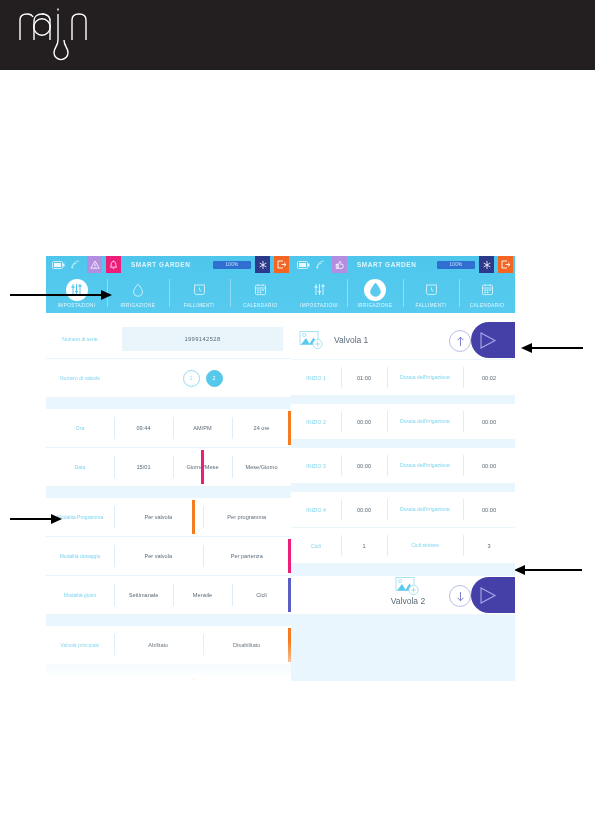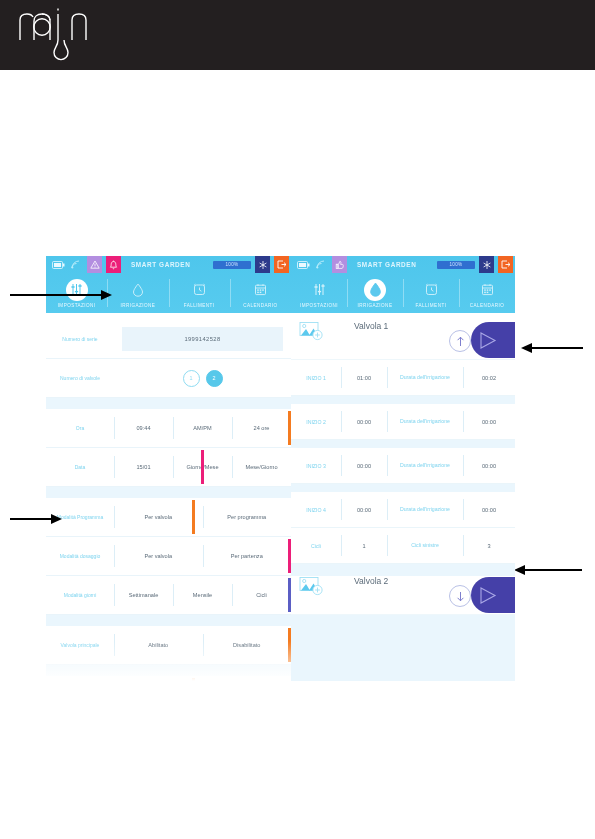--- a/index.html
+++ b/index.html
@@ -95,23 +95,22 @@
 
   .dots{display:flex;gap:6px;align-items:center;justify-content:center;flex:1;}
   .dot{
     width:15px;height:15px;border-radius:50%;display:flex;align-items:center;justify-content:center;
     font-size:5.4px;border:1px solid #8fdcf2;color:#8fdcf2;background:#fff;
   }
   .dot.sel{background:#57c8ea;border-color:#57c8ea;color:#fff;}
 
   
   .valve-head{
-    height:38px;display:flex;position:relative;background:#fff;
+    height:38px;display:flex;align-items:center;position:relative;background:#fff;
     border-bottom:1px solid #eef7fb;
-    gap:20px;
   }
   .valve-ico{margin-left:8px;width:25px;height:20px;}
   .valve-name{margin-left:10px;font-size:8.5px;color:#5b6b79;}
   .circ-btn{
     position:absolute;right:44px;top:9px;width:20px;height:20px;border-radius:50%;
     border:1px solid #b9c1e6;display:flex;align-items:center;justify-content:center;
   }
   .play-btn{
     position:absolute;right:-16px;top:1px;width:52px;height:36px;
     background:#4540a8;border-radius:26px;display:flex;align-items:center;
@@ -526,21 +525,21 @@
 
   <div class="rrow" style="position:relative;z-index:1;">
     <div class="rlab">Cicli</div>
     <div class="rval">1</div>
     <div class="rlab2">Cicli sinistre</div>
     <div class="rval2">3</div>
   </div>
 
   <div style="height:12px;background:#eaf6fd;position:relative;z-index:1;"></div>
 
-  <div class="valve-head" style="position:relative;z-index:1;">
+  <div class="valve-head" style="position:relative;z-index:1;flex-direction:column;">
     <span class="valve-ico">
       <svg width="25" height="20" viewBox="0 0 25 20">
           <rect x="1" y="1.5" width="18" height="13" fill="none" stroke="#9fe0f4" stroke-width=".9"></rect>
           <circle cx="5.2" cy="5" r="1.6" fill="none" stroke="#9fe0f4" stroke-width=".9"></circle>
           <path d="M2,14.5 L7,8 L11,14.5 Z" fill="#5cc9ee"></path>
           <path d="M10,14.5 L14.5,7.5 L18.5,14.5 Z" fill="#5cc9ee"></path>
           <circle cx="18.5" cy="14" r="4.6" fill="#fff" stroke="#9fe0f4" stroke-width=".9"></circle>
           <path d="M18.5,11.6 L18.5,16.4 M16.1,14 L20.9,14" stroke="#9fe0f4" stroke-width=".9"></path>
         </svg>
     </span>

